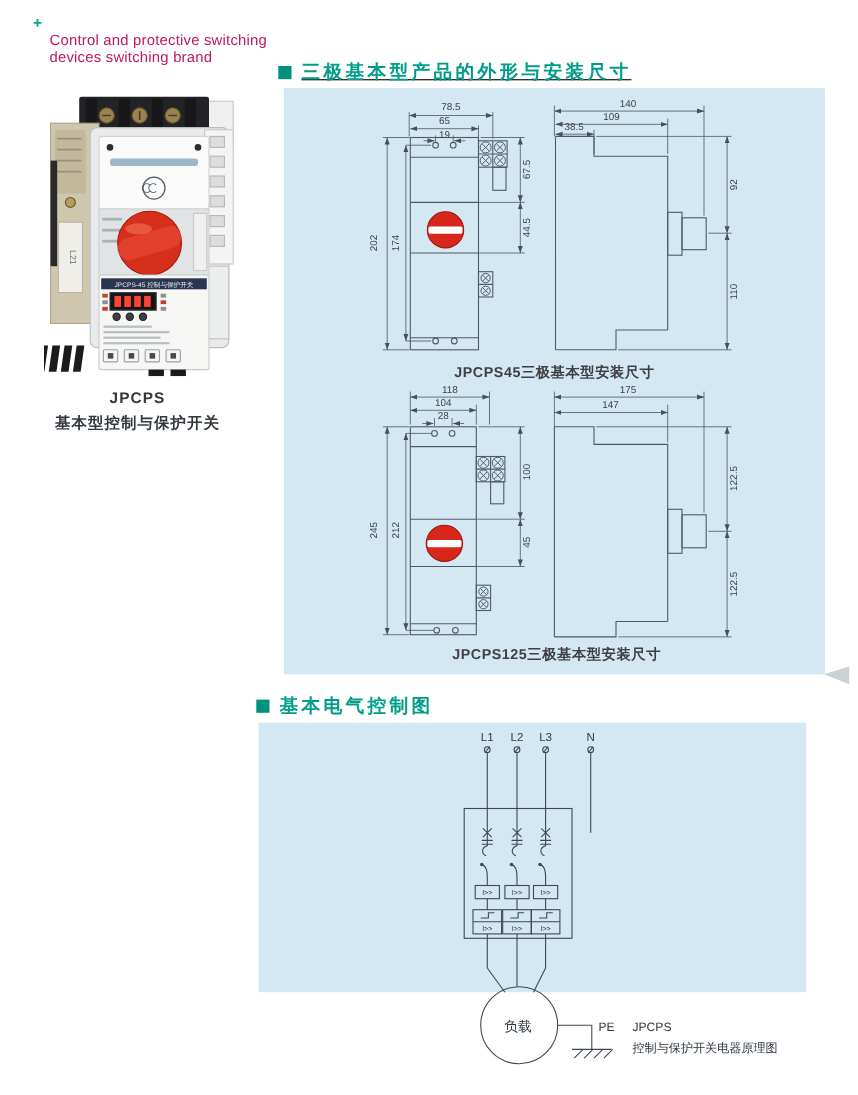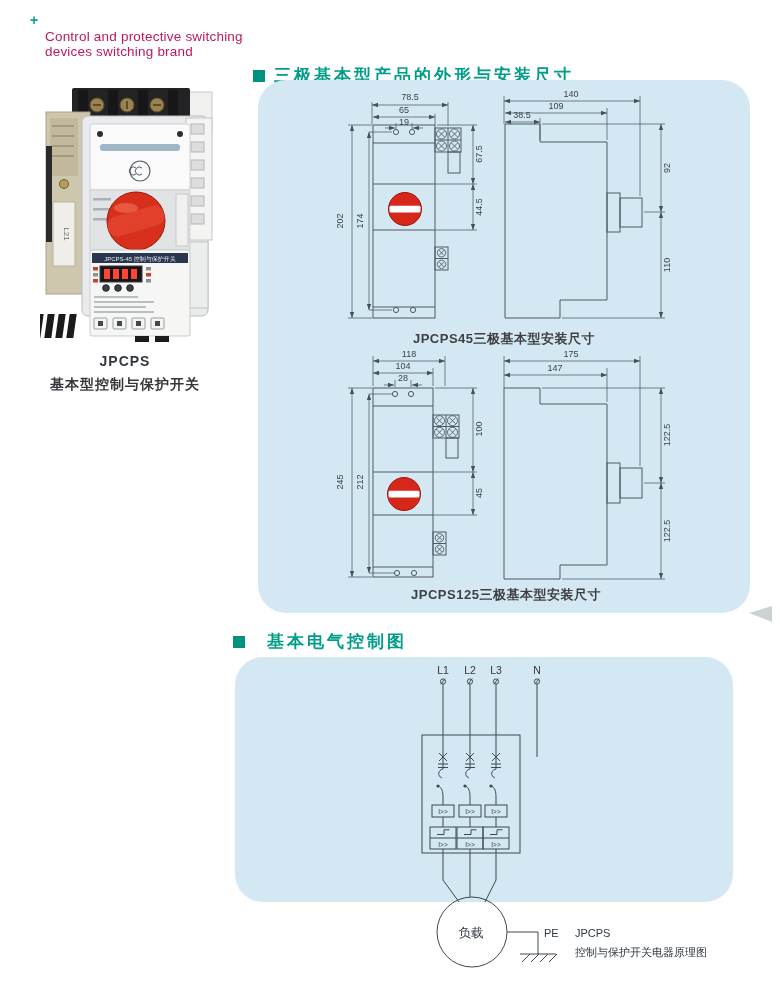--- a/index.html
+++ b/index.html
@@ -12,24 +12,24 @@
   .brand-en{color:#be185d;font-size:13.5px;line-height:13px;padding-left:15px;margin-top:2px;letter-spacing:.2px;}
   
   .photo{position:absolute;left:40px;top:84px;width:175px;height:258px;}
   .photo-label{position:absolute;left:25px;top:353px;width:200px;text-align:center;color:#33383d;}
   .photo-label .l1{font-size:14px;font-weight:bold;letter-spacing:1px;}
   .photo-label .l2{font-size:14px;font-weight:bold;margin-top:7px;letter-spacing:1px;}
   
   .sec-h{position:absolute;display:flex;align-items:center;}
   .sec-h .sq{width:12px;height:12px;background:#00927c;margin-right:9px;flex:0 0 auto;}
   .sec-h .t{color:#009e88;font-size:17px;font-weight:bold;letter-spacing:3px;white-space:nowrap;}
-  .sec1{left:253px;top:64px;}
-  .sec2{left:233px;top:630px;gap:13px;}
+  .sec1{left:253px;top:54px;text-decoration:underline;}
+  .sec2{left:233px;top:630px;}
   
-  .panel{position:absolute;background:#d4e8f4;border-radius:28px;}
+  .panel{position:absolute;background:#d4e8f4;}
   .panel1{left:258px;top:80px;width:492px;height:533px;}
   .panel2{left:235px;top:657px;width:498px;height:245px;}
   .curl{position:absolute;left:749px;top:606px;width:0;height:0;
         border-top:7px solid transparent;border-bottom:9px solid transparent;border-right:23px solid #ccd1d3;}
   svg{display:block;}
   
   .ol{stroke:#4e5a64;stroke-width:1;fill:none;}
   .thin{stroke:#4e5a64;stroke-width:.75;fill:none;}
   .d{font-size:9px;fill:#3a3f44;}
   .cap{font-size:13px;font-weight:bold;fill:#3f3f41;letter-spacing:.5px;}

